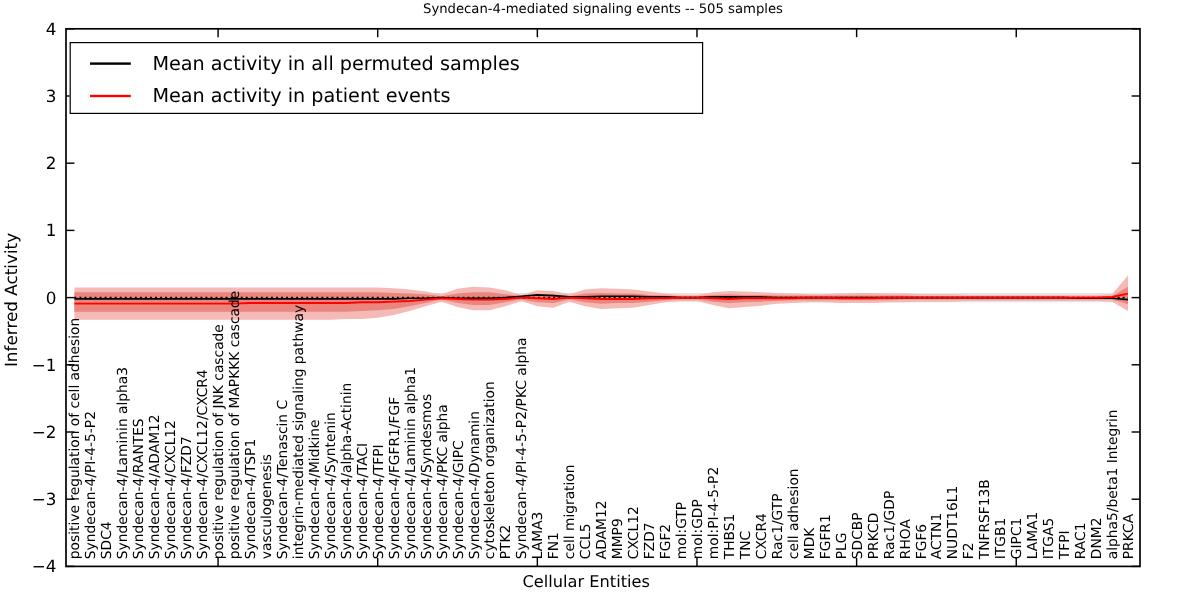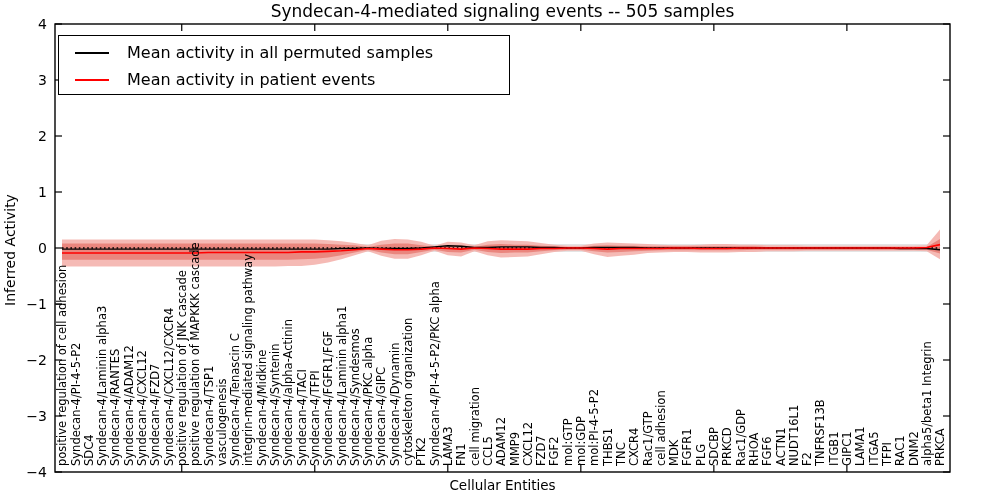--- a/index.html
+++ b/index.html
@@ -1,25 +1,25 @@
 <!DOCTYPE html>
 <html><head>
 <meta charset="utf-8">
 <style>
   html,body{margin:0;padding:0;background:#fff;}
   #figure{position:relative;width:1000px;height:500px;background:#fff;
           font-family:"DejaVu Sans","Liberation Sans",sans-serif;overflow:hidden;}
   #chart-svg{position:absolute;left:0;top:0;}
   .fig-title{position:absolute;left:55px;top:1px;width:895px;height:22px;
-             text-align:center;font-size:17px;color:#000;white-space:nowrap;}
-  .x-label{position:absolute;left:55px;top:477px;width:895px;text-align:center;
+             text-align:center;font-size:11px;color:#000;white-space:nowrap;}
+  .x-label{position:absolute;left:41px;top:477px;width:895px;text-align:center;
            font-size:13.5px;color:#000;}
   .y-label{position:absolute;left:10px;top:250px;transform:translate(-50%,-50%) rotate(-90deg);
            font-size:14px;color:#000;white-space:nowrap;}
-  .legend{position:absolute;left:58px;top:35px;width:452px;height:60px;
+  .legend{position:absolute;left:58px;top:35px;width:528px;height:60px;
           background:#fff;border:1.4px solid #000;box-sizing:border-box;}
   .legend-row{display:flex;align-items:center;height:27px;padding-left:16px;}
   .legend-row:first-child{margin-top:3px;}
   .legend-line{display:inline-block;width:34px;height:0;border-top:2px solid #000;
                margin-right:18px;flex:0 0 34px;}
   .legend-label{font-size:16px;color:#000;white-space:nowrap;}
 </style>
 </head>
 <body>
 

